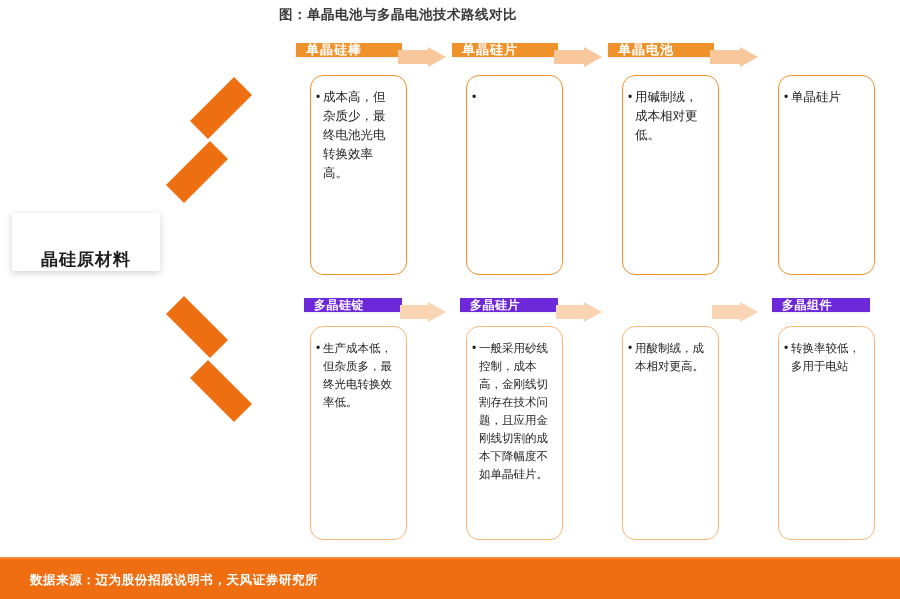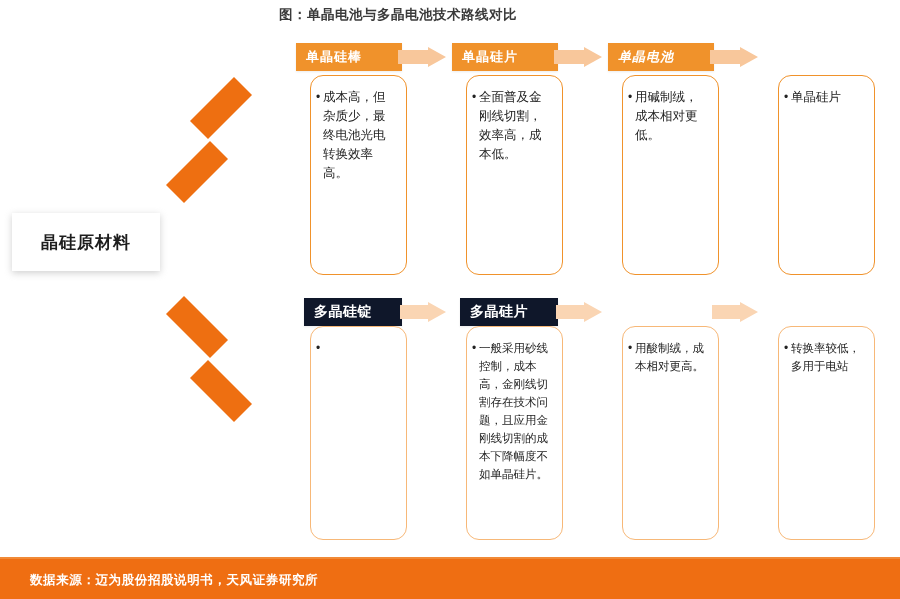--- a/index.html
+++ b/index.html
@@ -15,37 +15,37 @@
   .title{
     position:absolute;left:0;top:6px;width:796px;text-align:center;
     font-size:13.5px;font-weight:bold;color:#3a3a3a;letter-spacing:.5px;
   }
 
   
   .root-box{
     position:absolute;left:12px;top:213px;width:148px;height:58px;
     background:#ffffff;
     box-shadow:0 2px 7px rgba(150,150,150,.45);
-    display:flex;align-items:center;justify-content:center;
+    display:flex;align-items:flex-end;justify-content:center;
     font-size:17px;font-weight:bold;color:#1d1d1d;letter-spacing:1px;
   }
 
   
   .bigarrow{position:absolute;}
 
   
   .stage-head{
-    position:absolute;height:28px;
+    position:absolute;height:14px;
     background:#f0922b;
     color:#ffffff;font-size:13px;font-weight:bold;
     display:flex;align-items:center;padding-left:10px;
     letter-spacing:1px;
     box-shadow:0 1px 2px rgba(0,0,0,.08);
   }
-  .stage-head.poly{background:#0f172a;font-size:14px;letter-spacing:.5px;}
+  .stage-head.poly{background:#6d28d9;font-size:12px;letter-spacing:.5px;}
 
   
   .chev{position:absolute;}
 
   
   .card{
     position:absolute;
     background:#ffffff;
     border:1.4px solid #f0922b;
     border-radius:13px;
@@ -97,21 +97,21 @@
       <polygon points="18,52 62,96 42,116 86,160 104,142 60,98 80,78 36,34" transform="translate(0,-8)"></polygon>
     </g>
   </svg>
 
   <div class="stage-head" style="left:296px;top:43px;width:96px;">
     <span>单晶硅棒</span>
   </div>
   <div class="stage-head" style="left:452px;top:43px;width:96px;font-family:Liberation Mono, monospace;">
     <span>单晶硅片</span>
   </div>
-  <div class="stage-head" style="left:608px;top:43px;width:96px;font-style:italic;">
+  <div class="stage-head" style="left:608px;top:43px;width:96px;">
     <span>单晶电池</span>
   </div>
 
   <svg class="chev" style="left:398px;top:47px;" width="48" height="20" viewBox="0 0 48 20">
     <polygon points="0,3 30,3 30,0 48,10 30,20 30,17 0,17" fill="#f8c79b"></polygon>
   </svg>
   <svg class="chev" style="left:554px;top:47px;" width="48" height="20" viewBox="0 0 48 20">
     <polygon points="0,3 30,3 30,0 48,10 30,20 30,17 0,17" fill="#f8c79b"></polygon>
   </svg>
   <svg class="chev" style="left:710px;top:47px;" width="48" height="20" viewBox="0 0 48 20">
@@ -120,21 +120,20 @@
 
   <div class="card" style="left:310px;top:75px;width:97px;height:200px;">
     <div class="card-text">
       <span class="dot">•</span>
       <span>成本高，但杂质少，最终电池光电转换效率高。</span>
     </div>
   </div>
   <div class="card" style="left:466px;top:75px;width:97px;height:200px;">
     <div class="card-text">
       <span class="dot">•</span>
-      <span>全面普及金刚线切割，效率高，成本低。</span>
     </div>
   </div>
   <div class="card" style="left:622px;top:75px;width:97px;height:200px;">
     <div class="card-text">
       <span class="dot">•</span>
       <span>用碱制绒，成本相对更低。</span>
     </div>
   </div>
   <div class="card" style="left:778px;top:75px;width:97px;height:200px;">
     <div class="card-text">
@@ -142,34 +141,38 @@
       <span>单晶硅片</span>
     </div>
   </div>
 
   <div class="stage-head poly" style="left:304px;top:298px;width:88px;">
     <span>多晶硅锭</span>
   </div>
   <div class="stage-head poly" style="left:460px;top:298px;width:88px;">
     <span>多晶硅片</span>
   </div>
+  <div class="stage-head poly" style="left:772px;top:298px;width:88px;">
+    <span>多晶组件</span>
+  </div>
 
   <svg class="chev" style="left:400px;top:302px;" width="46" height="20" viewBox="0 0 46 20">
     <polygon points="0,3 28,3 28,0 46,10 28,20 28,17 0,17" fill="#fad5b3"></polygon>
   </svg>
   <svg class="chev" style="left:556px;top:302px;" width="46" height="20" viewBox="0 0 46 20">
     <polygon points="0,3 28,3 28,0 46,10 28,20 28,17 0,17" fill="#fad5b3"></polygon>
   </svg>
   <svg class="chev" style="left:712px;top:302px;" width="46" height="20" viewBox="0 0 46 20">
     <polygon points="0,3 28,3 28,0 46,10 28,20 28,17 0,17" fill="#fad5b3"></polygon>
   </svg>
 
   <div class="card poly" style="left:310px;top:326px;width:97px;height:214px;">
     <div class="card-text">
       <span class="dot">•</span>
+      <span>生产成本低，但杂质多，最终光电转换效率低。</span>
     </div>
   </div>
   <div class="card poly" style="left:466px;top:326px;width:97px;height:214px;">
     <div class="card-text">
       <span class="dot">•</span>
       <span>一般采用砂线控制，成本高，金刚线切割存在技术问题，且应用金刚线切割的成本下降幅度不如单晶硅片。</span>
     </div>
   </div>
   <div class="card poly" style="left:622px;top:326px;width:97px;height:214px;">
     <div class="card-text">

